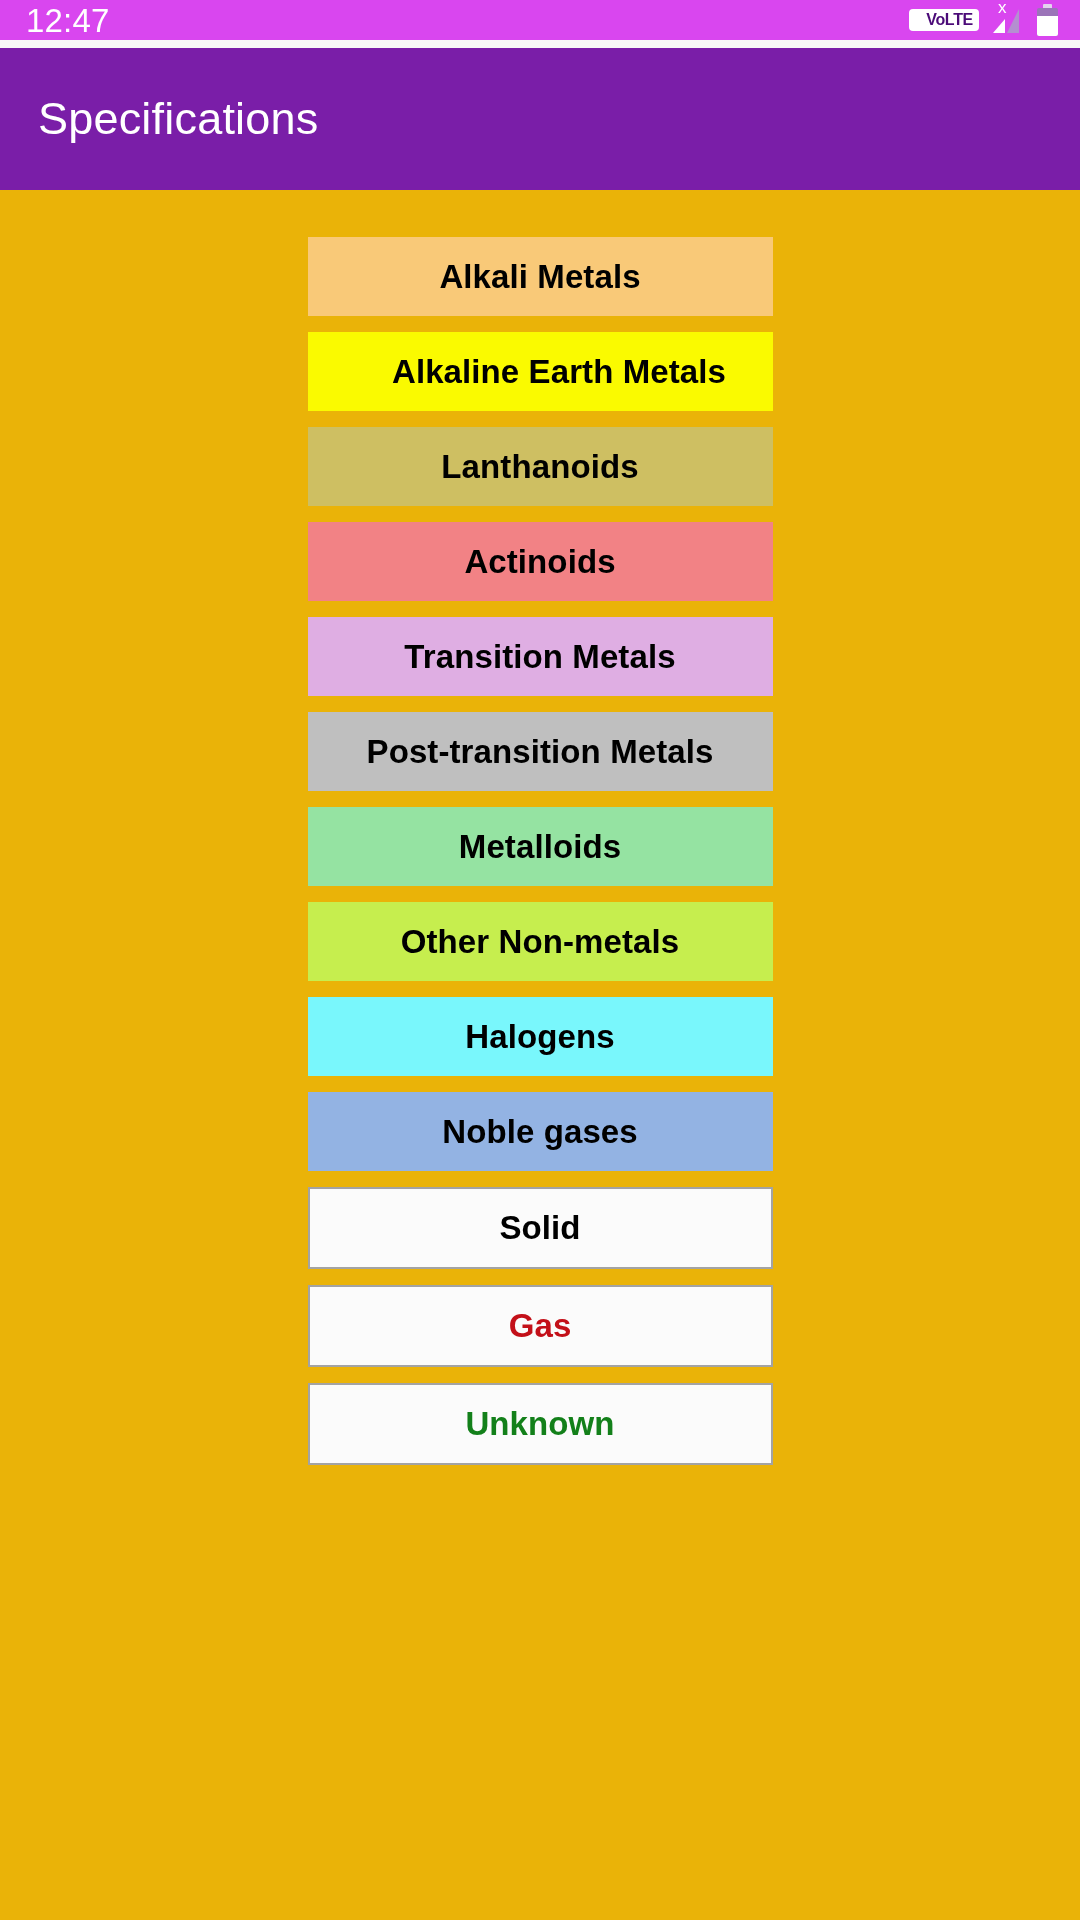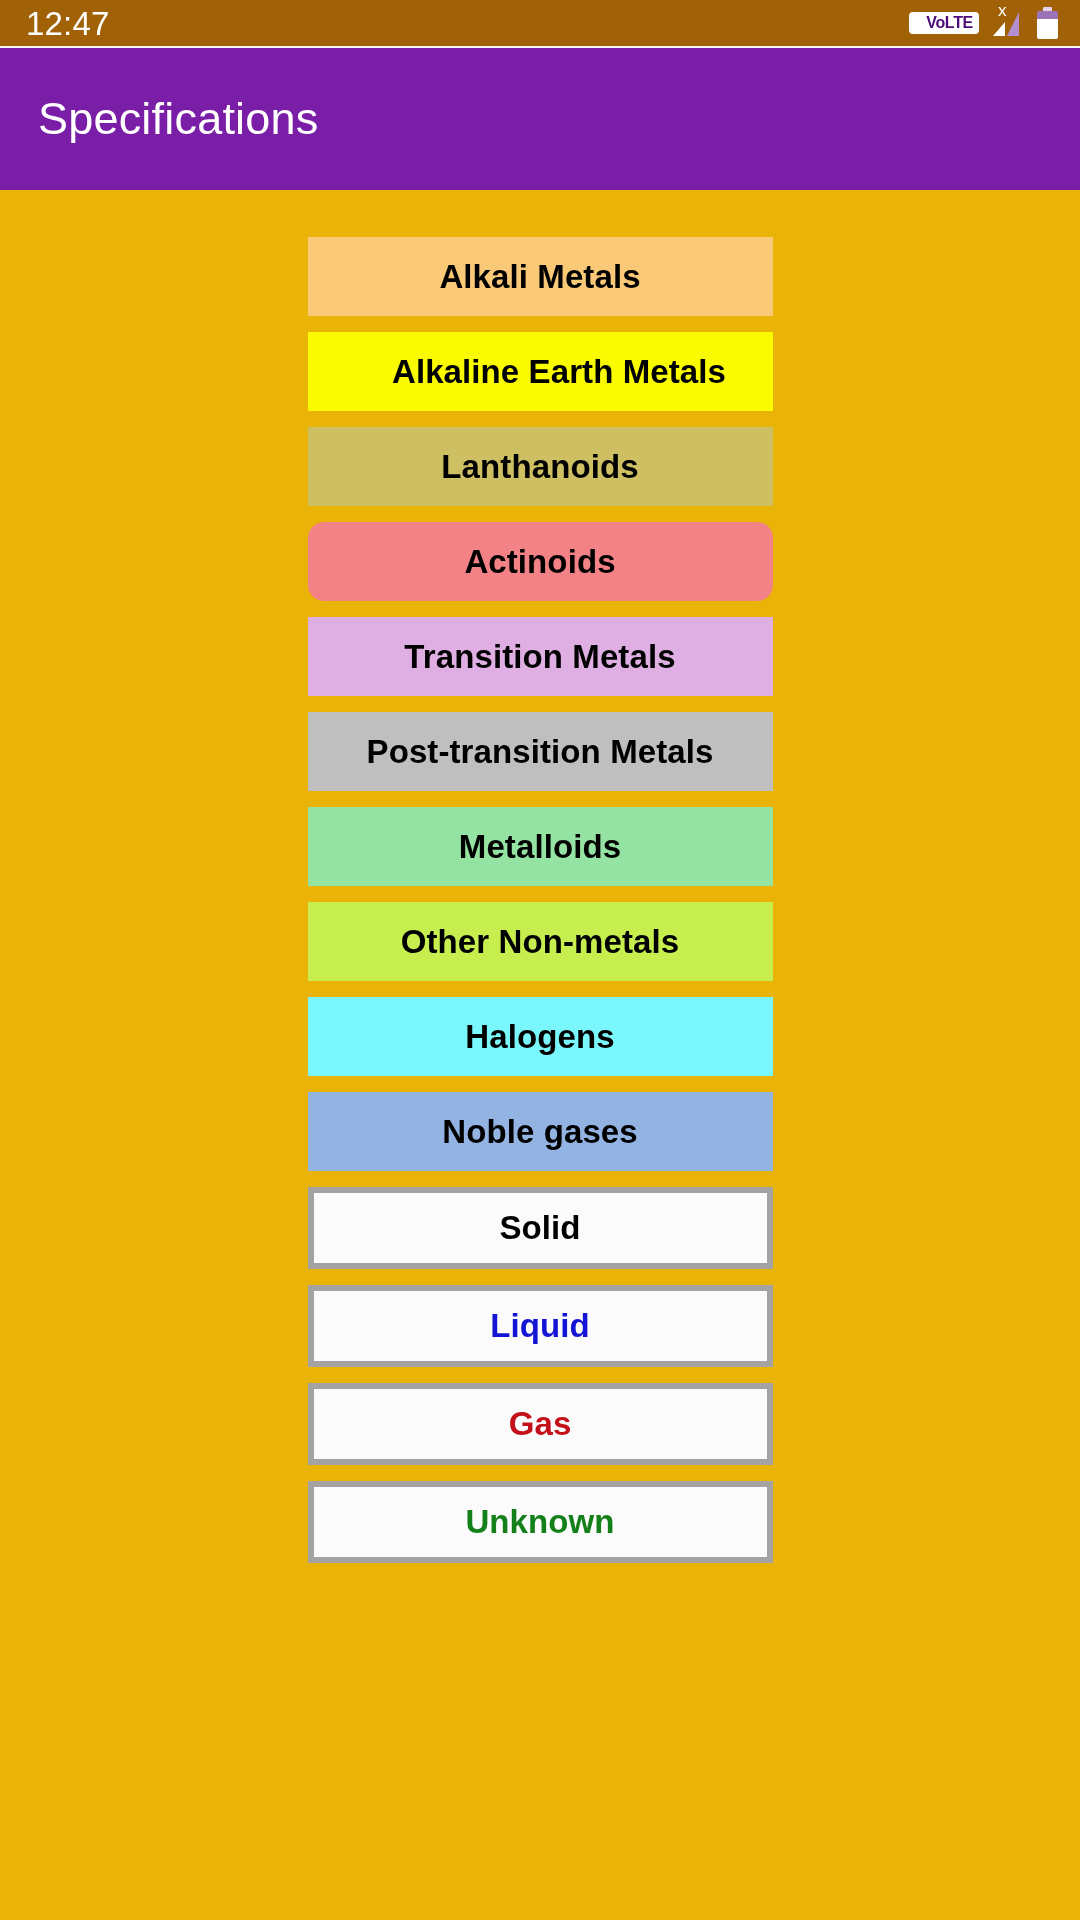--- a/index.html
+++ b/index.html
@@ -5,22 +5,22 @@
   * { margin:0; padding:0; box-sizing:border-box; }
   html, body {
     width:1080px; height:1920px;
     font-family:"Liberation Sans", sans-serif;
     background:#f8f8f8; overflow:hidden;
   }
   #screen { position:relative; width:1080px; height:1920px; background:#f8f8f8; }
 
   
   .statusbar {
-    position:absolute; top:0; left:0; width:1080px; height:46px;
-    background:#a16207; display:flex; align-items:center;
+    position:absolute; top:0; left:0; width:1080px; height:40px;
+    background:#d946ef; display:flex; align-items:center;
     padding:0 22px 0 26px; color:#ffffff;
   }
   .clock { font-size:33px; letter-spacing:.2px; font-weight:400; line-height:1; }
   .status-right { margin-left:auto; display:flex; align-items:center; gap:12px; }
 
   .volte {
     background:#ffffff; color:#4b0b78; font-size:16px; font-weight:700;
     border-radius:4px; padding:3px 6px 3px 17px; line-height:1;
     letter-spacing:-.3px; display:flex; align-items:center;
   }
@@ -64,21 +64,21 @@
 
   .btn {
     width:465px; height:79px;
     display:flex; align-items:center; justify-content:center;
     font-size:33px; font-weight:700; color:#000000;
     letter-spacing:.1px; margin-bottom:16px; border:0;
     font-family:"Liberation Sans", sans-serif;
     text-align:center;
   }
   .btn.outlined {
-    background:#fbfbfb; border:6px solid #a3a3a3; height:82px;
+    background:#fbfbfb; border:2px solid #a3a3a3; height:82px;
   }
 </style>
 </head>
 <body>
 
 <div id="screen">
 
   <div class="statusbar">
     <span class="clock">12:47</span>
 
@@ -107,26 +107,25 @@
   </div>
 
   <div class="appbar">
     <span class="appbar-title">Specifications</span>
   </div>
 
   <div class="content" id="button-list">
       <button class="btn" style="background: rgb(249, 201, 120); color: rgb(0, 0, 0);">Alkali Metals</button>
       <button class="btn" style="background: rgb(250, 250, 0); color: rgb(0, 0, 0); padding-left: 38px;">Alkaline Earth Metals</button>
       <button class="btn" style="background: rgb(206, 191, 98); color: rgb(0, 0, 0);">Lanthanoids</button>
-      <button class="btn" style="background: rgb(242, 130, 133); color: rgb(0, 0, 0); border-radius: 16px;">Actinoids</button>
+      <button class="btn" style="background: rgb(242, 130, 133); color: rgb(0, 0, 0);">Actinoids</button>
       <button class="btn" style="background: rgb(223, 174, 227); color: rgb(0, 0, 0);">Transition Metals</button>
       <button class="btn" style="background: rgb(191, 191, 191); color: rgb(0, 0, 0);">Post-transition Metals</button>
       <button class="btn" style="background: rgb(149, 227, 162); color: rgb(0, 0, 0);">Metalloids</button>
       <button class="btn" style="background: rgb(198, 238, 78); color: rgb(0, 0, 0);">Other Non-metals</button>
       <button class="btn" style="background: rgb(121, 247, 252); color: rgb(0, 0, 0);">Halogens</button>
       <button class="btn" style="background: rgb(147, 179, 227); color: rgb(0, 0, 0);">Noble gases</button>
       <button class="btn outlined" style="background: rgb(251, 251, 251); color: rgb(0, 0, 0);">Solid</button>
-      <button class="btn outlined" style="background: rgb(251, 251, 251); color: rgb(20, 20, 214);">Liquid</button>
       <button class="btn outlined" style="background: rgb(251, 251, 251); color: rgb(195, 16, 25);">Gas</button>
       <button class="btn outlined" style="background: rgb(251, 251, 251); color: rgb(19, 128, 26);">Unknown</button>
     </div>
 
 </div>
 
 </body></html>

